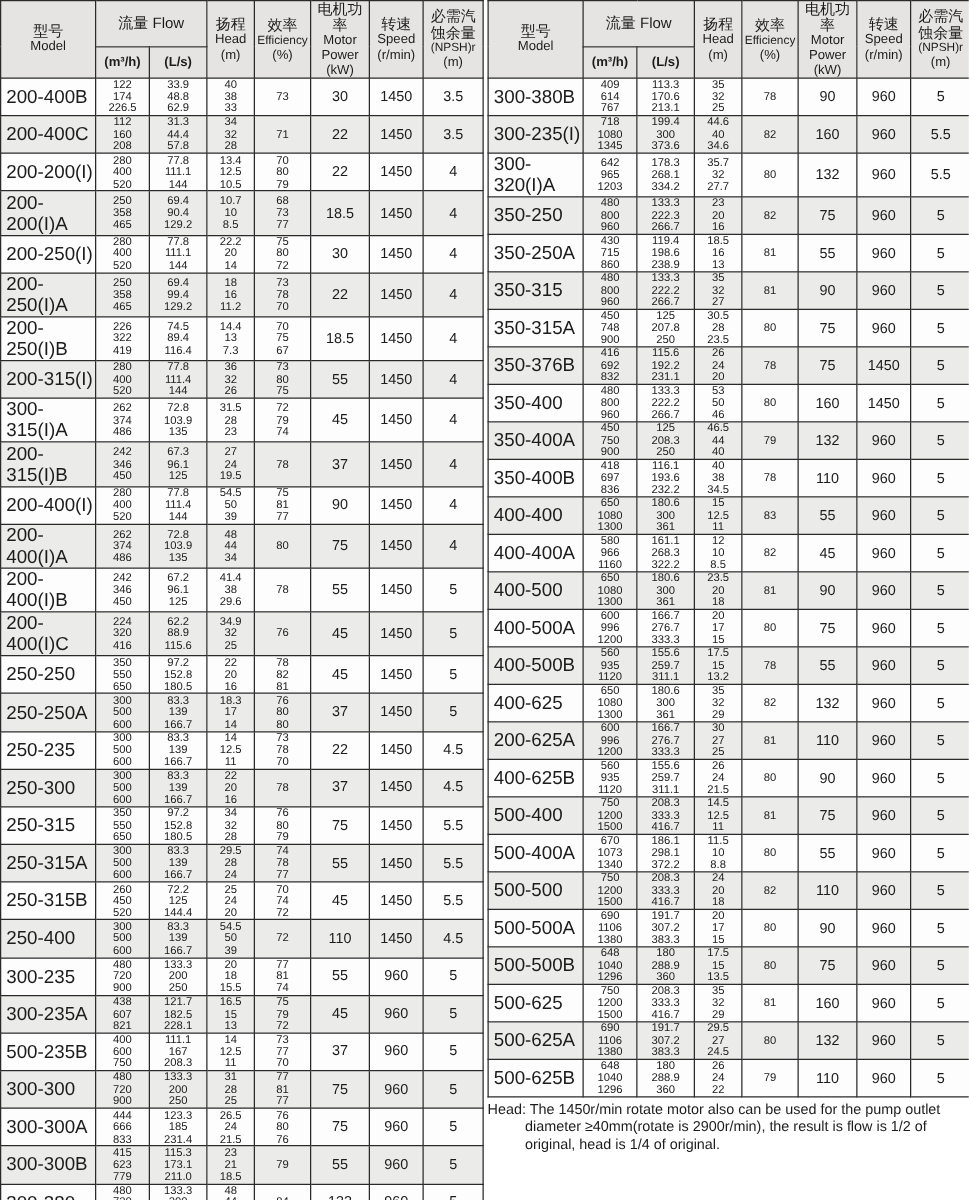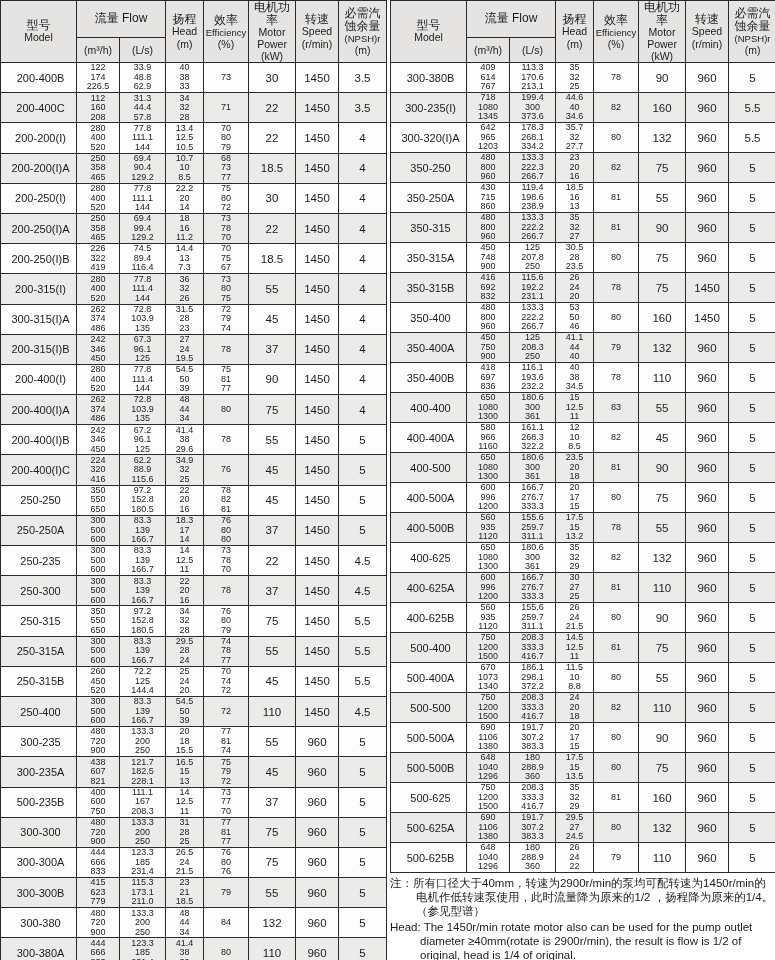--- a/index.html
+++ b/index.html
@@ -6,29 +6,29 @@
   body {
     width:775px; height:960px; overflow:hidden;
     font-family:"Liberation Sans","DejaVu Sans",sans-serif;
     color:#1c1c1c;
   }
   .page { display:flex; gap:3px; padding:0; }
   table { border-collapse:collapse; table-layout:fixed; width:386px; }
   th,td { border:1px solid #2a2a2a; padding:0; text-align:center; vertical-align:middle; overflow:hidden; }
   thead th { background:#e5e4e2; font-weight:normal; }
   thead tr.h1 th { height:33px; }
-  thead tr.h2 th { height:22px; }
+  thead tr.h2 th { height:22px;font-weight:bold; }
   tbody tr { height:30px; }
   tbody tr:nth-child(even) td { background:#ebebe9; }
   tbody tr:nth-child(odd) td { background:#fdfdfd; }
   .th-cn { font-size:12px; display:block; line-height:13px; }
   .th-en { font-size:10.5px; display:block; line-height:11.5px; }
   .th-sm { font-size:9.5px; display:block; line-height:11px; }
   .th-unit { font-size:10.5px; display:block; line-height:12px; }
-  td.c-model { text-align:center; padding-left:4px; font-size:11px; }
+  td.c-model { text-align:left; padding-left:4px; font-size:15px; }
   td.c-multi { font-size:9px; }
   td.c-multi div { line-height:9.5px; }
   td.c-single { font-size:11.5px; }
   .w-model{width:76px}.w-m3h{width:43px}.w-ls{width:46px}.w-head{width:38px}
   .w-eff{width:45px}.w-power{width:47px}.w-speed{width:43px}.w-npsh{width:48px}
   .note { margin-top:3px; width:386px; font-size:11.5px; line-height:14px; }
   .note p { margin:0 0 2px 0; }
   .note .hang { padding-left:26px; text-indent:-26px; }
   .note .hang-en { padding-left:30px; text-indent:-30px; }
 </style>
@@ -1077,21 +1077,21 @@
               <div>23.5</div>
             </td>
             <td class="c-multi">
               <div>80</div>
             </td>
             <td class="c-single">75</td>
             <td class="c-single">960</td>
             <td class="c-single">5</td>
           </tr>
           <tr>
-            <td class="c-model">350-315B</td>
+            <td class="c-model">350-376B</td>
             <td class="c-multi">
               <div>416</div>
               <div>692</div>
               <div>832</div>
             </td>
             <td class="c-multi">
               <div>115.6</div>
               <div>192.2</div>
               <div>231.1</div>
             </td>
@@ -1137,21 +1137,21 @@
               <div>450</div>
               <div>750</div>
               <div>900</div>
             </td>
             <td class="c-multi">
               <div>125</div>
               <div>208.3</div>
               <div>250</div>
             </td>
             <td class="c-multi">
-              <div>41.1</div>
+              <div>46.5</div>
               <div>44</div>
               <div>40</div>
             </td>
             <td class="c-multi">
               <div>79</div>
             </td>
             <td class="c-single">132</td>
             <td class="c-single">960</td>
             <td class="c-single">5</td>
           </tr>
@@ -1317,21 +1317,21 @@
               <div>29</div>
             </td>
             <td class="c-multi">
               <div>82</div>
             </td>
             <td class="c-single">132</td>
             <td class="c-single">960</td>
             <td class="c-single">5</td>
           </tr>
           <tr>
-            <td class="c-model">400-625A</td>
+            <td class="c-model">200-625A</td>
             <td class="c-multi">
               <div>600</div>
               <div>996</div>
               <div>1200</div>
             </td>
             <td class="c-multi">
               <div>166.7</div>
               <div>276.7</div>
               <div>333.3</div>
             </td>
@@ -1560,21 +1560,18 @@
               <div>79</div>
             </td>
             <td class="c-single">110</td>
             <td class="c-single">960</td>
             <td class="c-single">5</td>
           </tr>
         </tbody>
     </table>
 
     <div class="note">
-      <p class="hang">
-        <span>注：</span><span>所有口径大于40mm，转速为2900r/min的泵均可配转速为1450r/min的电机作低转速泵使用，此时流量降为原来的1/2 ，扬程降为原来的1/4。（参见型谱）</span>
-      </p>
       <p class="hang-en">
         <span>Head:</span> <span>The 1450r/min rotate motor also can be used for the pump outlet diameter ≥40mm(rotate is 2900r/min), the result is flow is 1/2 of original, head is 1/4 of original.</span>
       </p>
     </div>
   </div>
 </div>
 
 </body></html>

